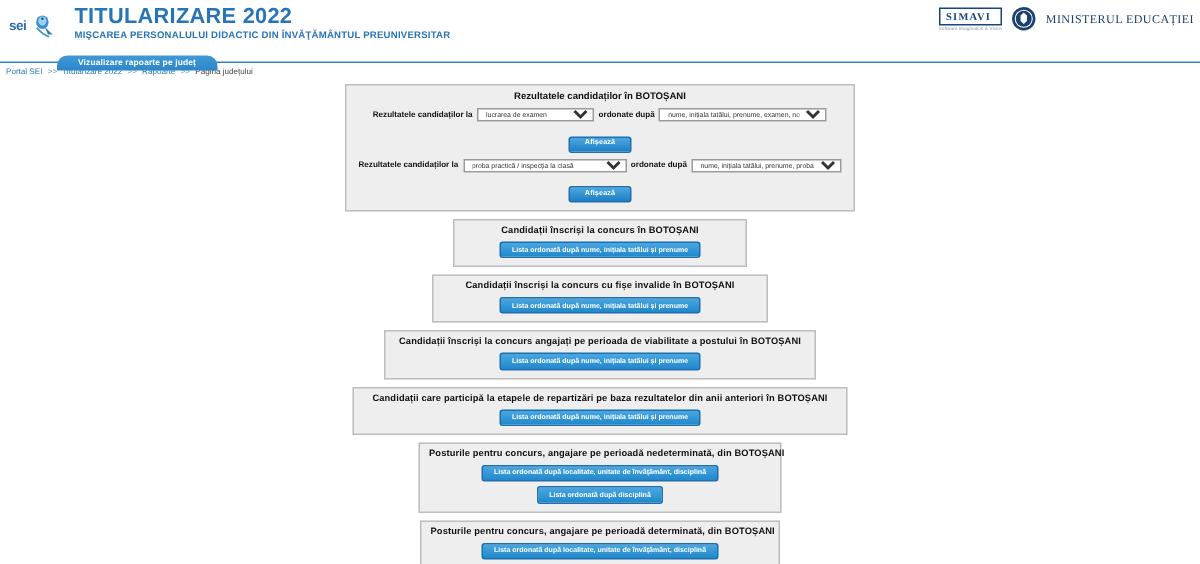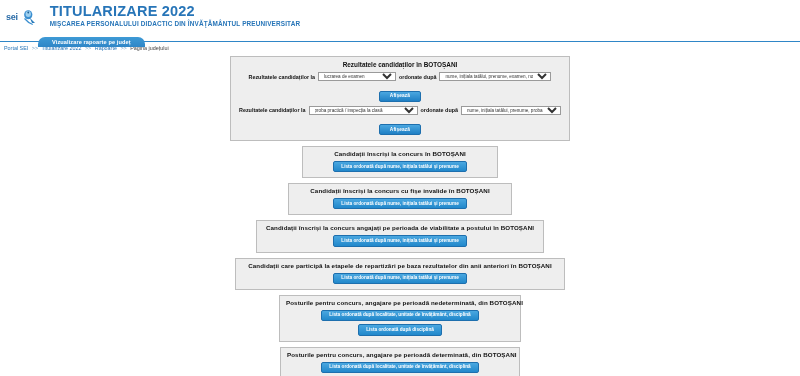--- a/index.html
+++ b/index.html
@@ -203,20 +203,35 @@
           <path d="M6 14 Q11 20 17 22" stroke="#3b8fd0" stroke-width="1.6" fill="none"></path>
         </svg>
       </span>
     </div>
 
     <div class="title-block">
       <div class="app-title">TITULARIZARE 2022</div>
       <div class="app-subtitle">MIŞCAREA PERSONALULUI DIDACTIC DIN ÎNVĂŢĂMÂNTUL PREUNIVERSITAR</div>
     </div>
 
+    <div class="brand-right">
+      <div>
+        <div class="simavi">SIMAVI</div>
+        <div class="simavi-sub">Software Imagination &amp; Vision</div>
+      </div>
+      <span class="me-seal">
+        <svg width="17" height="17" viewBox="0 0 24 24">
+          <circle cx="12" cy="12" r="11" fill="#1b3f6e"></circle>
+          <circle cx="12" cy="12" r="8.5" fill="#fff"></circle>
+          <circle cx="12" cy="12" r="7.5" fill="#1b3f6e"></circle>
+          <path d="M12 6 L15 9 L15 14 L12 17 L9 14 L9 9 Z" fill="#fff"></path>
+        </svg>
+      </span>
+      <span class="me-text">MINISTERUL EDUCAȚIEI</span>
+    </div>
   </div>
 
   <div class="tabbar">
     <span class="tab">Vizualizare rapoarte pe județ</span>
   </div>
 
   <div class="breadcrumb">
     <span class="crumb">Portal SEI</span>
     <span class="sep">&gt;&gt;</span>
     <span class="crumb">Titularizare 2022</span>

